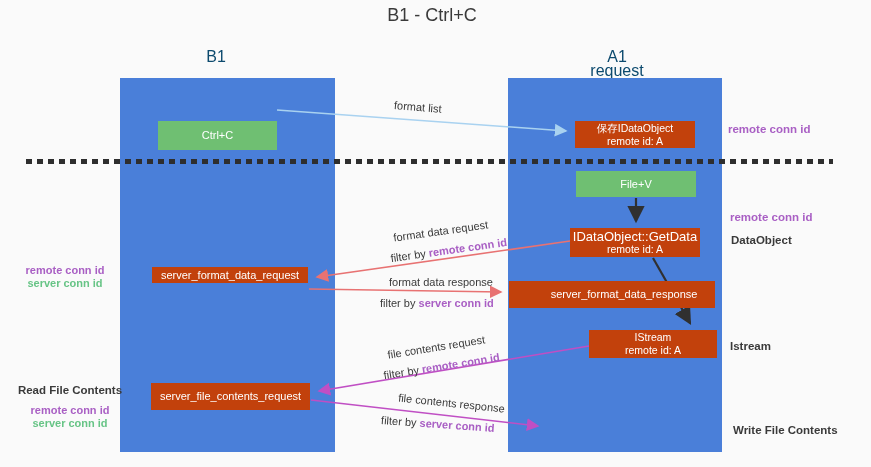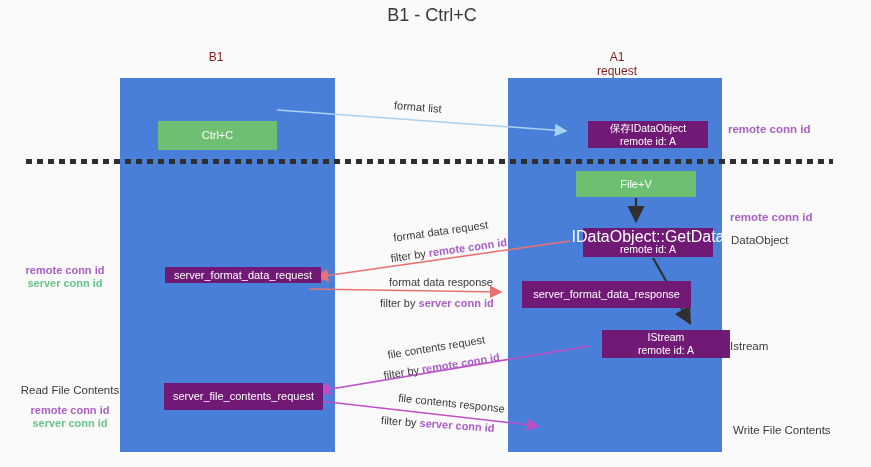--- a/index.html
+++ b/index.html
@@ -4,30 +4,30 @@
 <style>
   html,body{margin:0;padding:0;background:#e8e8e8;}
   .canvas{
     position:relative;width:871px;height:467px;margin:0 auto;
     background:#fafafa;overflow:hidden;
     font-family:"Liberation Sans","DejaVu Sans",sans-serif;color:#333;
   }
   .abs{position:absolute;}
   .title{left:332px;top:6px;width:200px;text-align:center;
     font-size:18px;line-height:19px;color:#3a3a3a;}
-  .colhead{width:120px;text-align:center;font-size:12px;line-height:14px;color:#7f1d1d;}
+  .colhead{width:120px;text-align:center;font-size:16px;line-height:14px;color:#0c4a6e;}
   .lifeline{background:#4a7fd9;}
   .dashline{left:26px;top:159px;width:807px;height:5px;
     background:repeating-linear-gradient(90deg,#2e2e2e 0 6px,transparent 6px 11px);}
   .node{display:flex;flex-direction:column;align-items:center;justify-content:center;
     color:#fff;font-size:11px;line-height:13px;text-align:center;}
   .node.green{background:#6fbf72;}
-  .node.orange{background:#701a75;margin-left:13px;}
+  .node.orange{background:#c2410c;}
   .edge-label{font-size:11px;color:#3a3a3a;white-space:nowrap;transform-origin:center;}
-  .side-label{font-size:11.5px;color:#3a3a3a;white-space:nowrap;}
+  .side-label{font-size:11.5px;color:#3a3a3a;white-space:nowrap;font-weight:bold;}
   .conn-purple{color:#a95fc4;font-weight:bold;}
   .conn-green{color:#67c486;font-weight:bold;}
   .stack{text-align:center;line-height:13px;font-size:11px;}
   svg.arrows{position:absolute;left:0;top:0;pointer-events:none;}
 </style>
 </head>
 <body>
 
 <div class="canvas">
 
@@ -79,29 +79,29 @@
   <div class="abs node orange" style="left:575px;top:121px;width:120px;height:27px;">
     <span style="font-size:10.5px;">保存IDataObject</span>
     <span style="font-size:10.5px;">remote id: A</span>
   </div>
 
   <div class="abs node green" style="left:576px;top:171px;width:120px;height:26px;">
     <span>File+V</span>
   </div>
 
   <div class="abs node orange" style="left:570px;top:228px;width:130px;height:29px;">
-    <span style="font-size:16px;">IDataObject::GetData</span>
+    <span style="font-size:13px;">IDataObject::GetData</span>
     <span style="font-size:10.5px;">remote id: A</span>
   </div>
 
   <div class="abs node orange" style="left:152px;top:267px;width:156px;height:16px;">
     <span>server_format_data_request</span>
   </div>
 
-  <div class="abs node orange" style="left:509px;top:281px;width:169px;height:27px;">
+  <div class="abs node orange" style="left:509px;top:281px;width:182px;height:27px;padding-left:24px;">
     <span>server_format_data_response</span>
   </div>
 
   <div class="abs node orange" style="left:589px;top:330px;width:128px;height:28px;">
     <span style="font-size:10.5px;">IStream</span>
     <span style="font-size:10.5px;">remote id: A</span>
   </div>
 
   <div class="abs node orange" style="left:151px;top:383px;width:159px;height:27px;">
     <span>server_file_contents_request</span>

